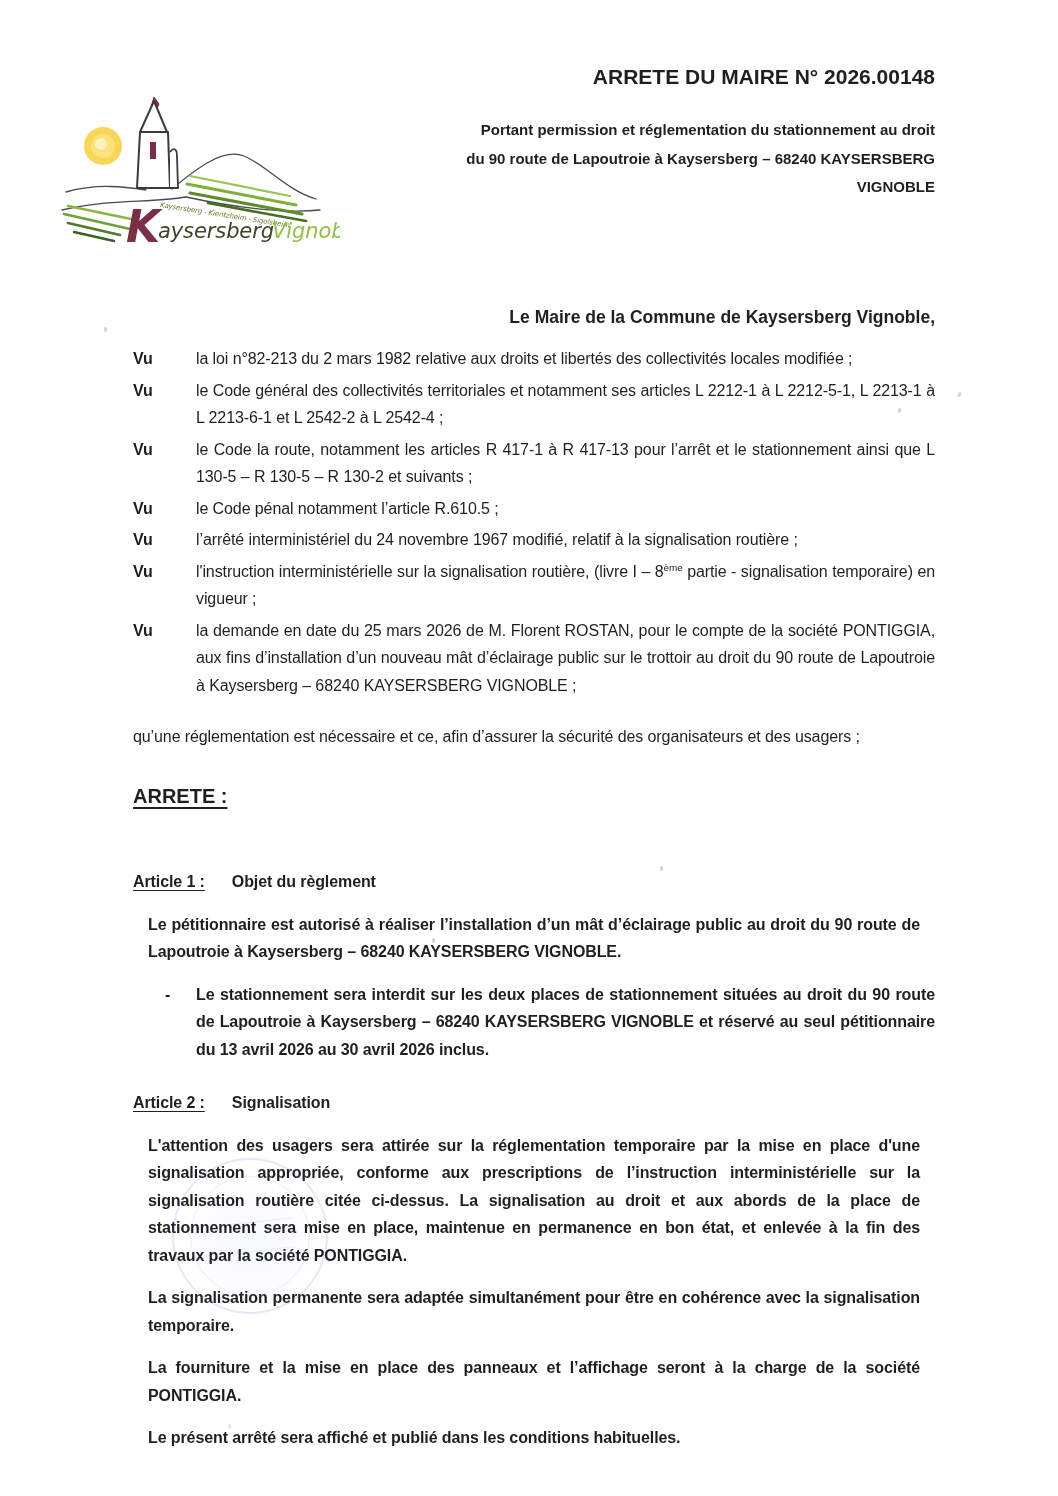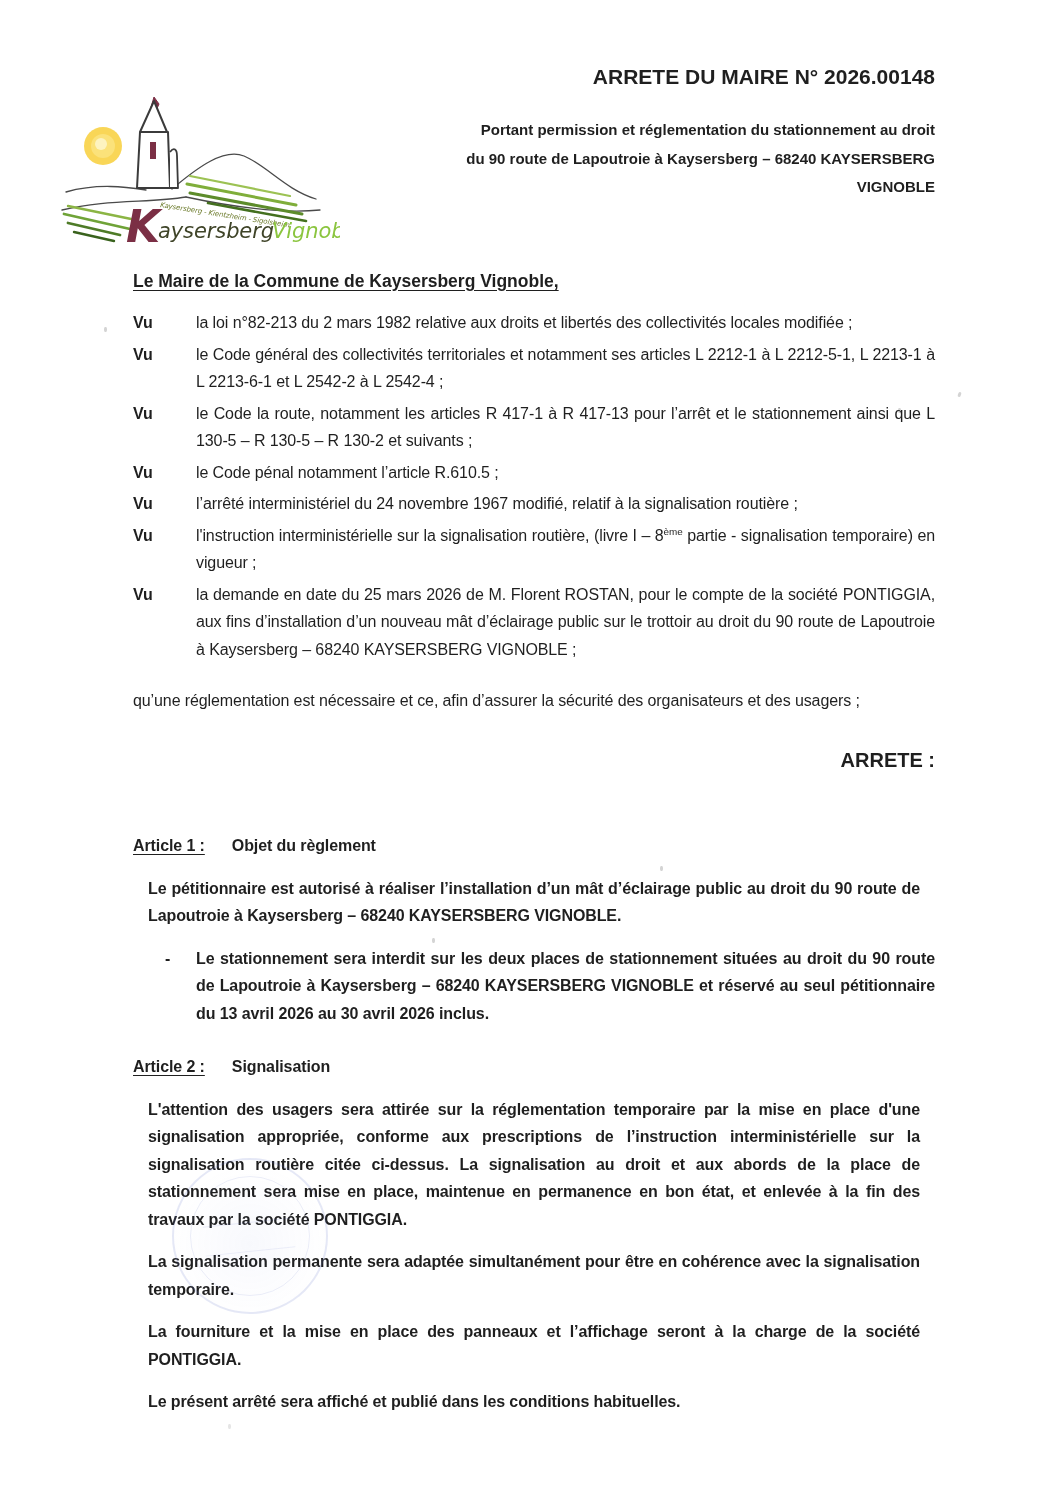--- a/index.html
+++ b/index.html
@@ -20,38 +20,38 @@
   
   .header-text{margin-left:207px;width:595px;text-align:right;}
   .doc-title{
     font-size:21px;font-weight:bold;margin:0 0 24px 0;line-height:30px;
     letter-spacing:0;
   }
   .doc-subtitle{font-size:15px;font-weight:bold;line-height:28.5px;letter-spacing:0;margin-top:20px;}
   .logo{position:absolute;left:58px;top:90px;width:282px;height:158px;}
   
   .salutation{
-    text-align:left;font-size:17.5px;font-weight:bold;
-    text-decoration:underline;text-underline-offset:3px;
-    margin-top:66px;margin-bottom:0;letter-spacing:0;
+    text-align:right;font-size:17.5px;font-weight:bold;
+    text-underline-offset:3px;
+    margin-top:102px;margin-bottom:0;letter-spacing:0;
   }
   
   .vu-list{margin-top:14px;}
   .vu-row{display:flex;margin-bottom:4px;}
   .vu-label{width:63px;flex-shrink:0;font-weight:bold;}
   .vu-text{flex:1;margin:0;text-align:justify;}
   sup{font-size:0.62em;line-height:0;}
   
   .cons-row{display:flex;margin-top:24px;}
   .cons-label{width:125px;flex-shrink:0;font-weight:bold;}
   .cons-text{flex:1;margin:0;text-align:justify;}
   
   .arrete-heading{
-    text-align:right;font-size:20px;font-weight:bold;
-    text-underline-offset:4px;
+    text-align:left;font-size:20px;font-weight:bold;
+    text-decoration:underline;text-underline-offset:4px;
     margin-top:32px;letter-spacing:0;
   }
   
   .art-heading{margin-top:0;}
   .art-heading.first{margin-top:58px;}
   .art-heading.second{margin-top:26px;}
   .art-num{font-weight:bold;text-decoration:underline;text-underline-offset:3px;margin-right:27px;}
   .art-title{font-weight:bold;}
   p.body{margin:15px;text-align:justify;font-weight:bold;}
   .occasion{margin-top:27px;}

